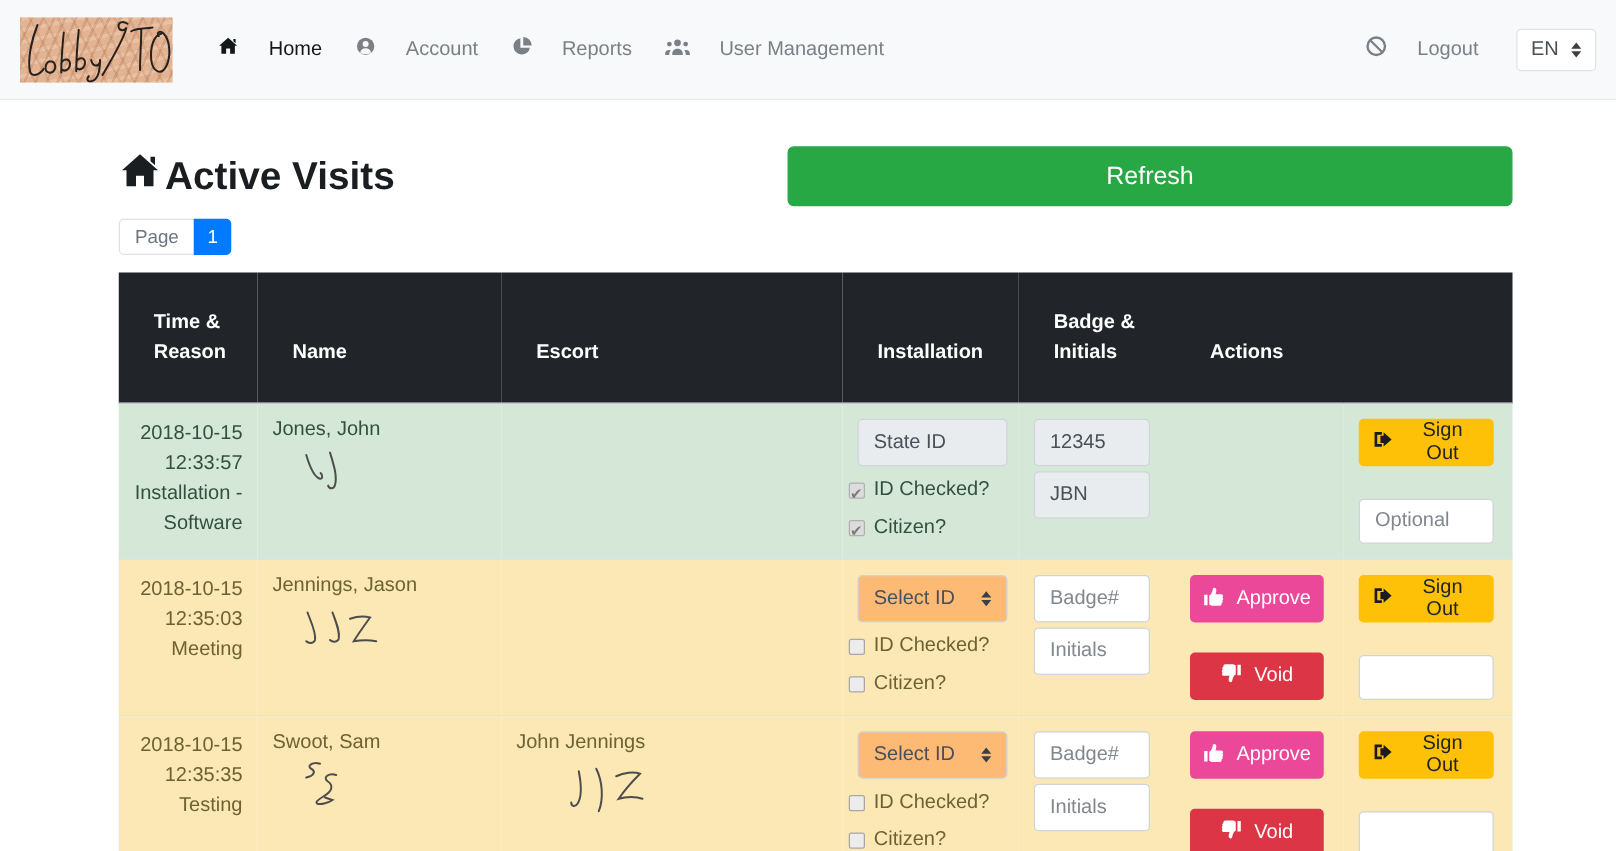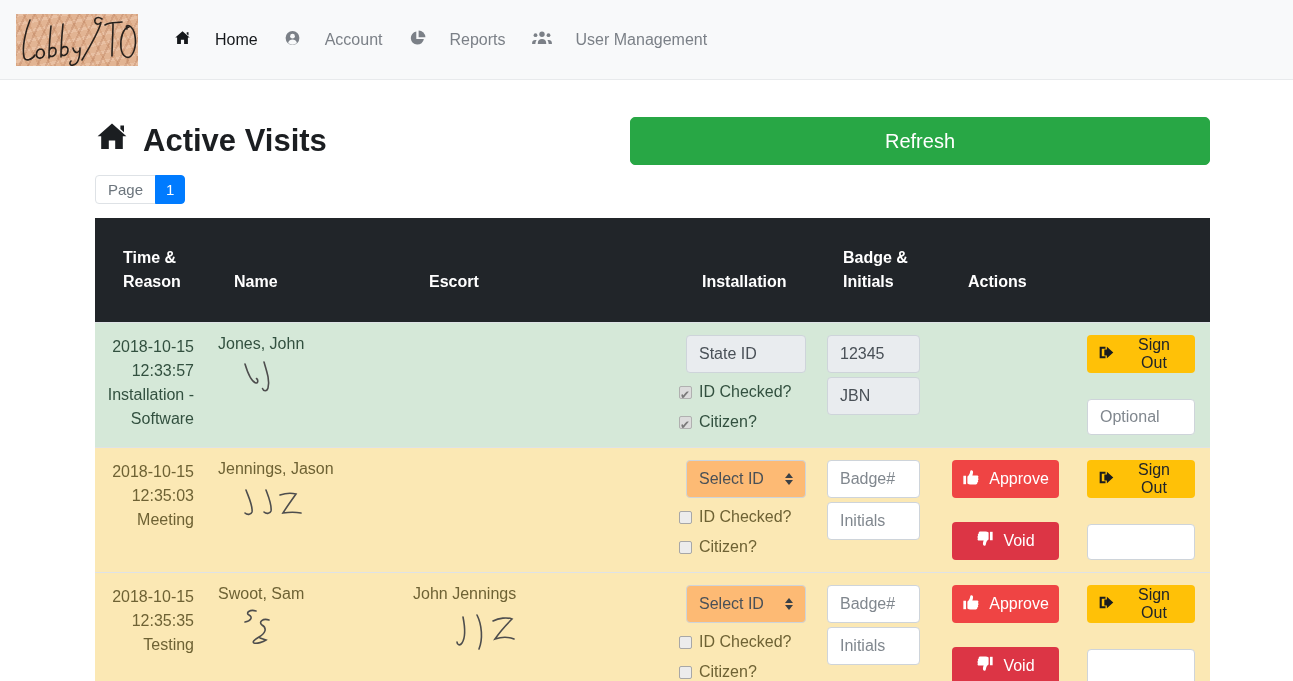--- a/index.html
+++ b/index.html
@@ -27,21 +27,21 @@
   .nav-right{ margin-left:auto; display:flex; align-items:center; gap:20px; }
   .lang-select{ background:#fff; border:1px solid #dfe3e7; border-radius:4px;
     padding:7px 11px; display:flex; align-items:center; gap:10px; color:#495057; cursor:pointer; }
   .arrows{ display:inline-flex; flex-direction:column; gap:2px; }
   .arrows i{ display:block; width:0; height:0; border-left:4px solid transparent; border-right:4px solid transparent; }
   .arrows .up{ border-bottom:5px solid #3a4046; }
   .arrows .dn{ border-top:5px solid #3a4046; }
   
   .content{ margin-left:95px; width:1115px; }
   .page-head{ margin-top:37px; display:flex; align-items:center; }
-  .page-title{ display:flex; align-items:center; gap:14px; font-size:31px; font-weight:bold; color:#1b1e21; }
+  .page-title{ display:flex; align-items:center; gap:3px; font-size:31px; font-weight:bold; color:#1b1e21; }
   .btn-refresh{ margin-left:auto; width:580px; height:48px; background:#28a745; border:1px solid #28a745;
     border-radius:5px; color:#fff; font-size:20px; font-family:inherit; cursor:pointer; }
   .pager{ margin-top:10px; display:inline-flex; }
   .pager .page-label{ background:#fff; border:1px solid #dee2e6; color:#6c757d;
     padding:5px 12px; font-size:15px; border-radius:4px 0 0 4px; cursor:pointer; }
   .pager .page-current{ background:#007bff; border:1px solid #007bff; color:#fff;
     padding:5px 10px; font-size:15px; border-radius:0 4px 4px 0; margin-left:-1px; cursor:pointer; }
   
   table.visits{ border-collapse:collapse; table-layout:fixed; width:1115px; margin-top:14px; }
   thead th{ background:#212529; color:#fff; text-align:left; vertical-align:bottom;
@@ -65,21 +65,21 @@
     font-size:12px; color:#7a7a7a; }
   
   .stack-4 > * + *{ margin-top:4px; }
   .badge-input{ width:93px; height:38px; border:1px solid #ced4da; border-radius:4px;
     padding:0 12px; font-size:16px; font-family:inherit; display:block; }
   .badge-input:disabled{ background:#e9ecef; color:#495057; opacity:1; }
   .badge-input::placeholder{ color:#80878e; opacity:1; }
   
   .btn{ border:none; border-radius:4px; height:38px; font-size:16px; font-family:inherit;
     display:flex; align-items:center; justify-content:center; gap:9px; cursor:pointer; padding:0 10px; }
-  .btn-approve{ width:107px; background:#ef4444; color:#fff; }
+  .btn-approve{ width:107px; background:#ec4899; color:#fff; }
   .btn-void{ width:107px; background:#dc3545; color:#fff; margin-top:24px; }
   .btn-signout{ width:108px; background:#ffc107; color:#212529; }
   .note-input{ width:108px; height:36px; border:1px solid #ced4da; border-radius:4px;
     background:#fff; padding:12px 12px; font-size:16px; font-family:inherit; display:block; margin-top:26px; color:#a21caf; }
   .note-input::placeholder{ color:#80878e; opacity:1; }
 </style>
 </head>
 <body>
 
 <nav class="navbar">
@@ -135,20 +135,38 @@
           <circle cx="3.5" cy="4.7" r="1.9"></circle>
           <path d="M0.1 13.4 v-0.8 c0-2 1.3-3.2 3.1-3.2 c0.5 0 1 0.1 1.4 0.3 c-0.8 0.9-1.2 2-1.2 3.1 v0.6 Z"></path>
           <circle cx="16.5" cy="4.7" r="1.9"></circle>
           <path d="M19.9 13.4 v-0.8 c0-2-1.3-3.2-3.1-3.2 c-0.5 0-1 0.1-1.4 0.3 c0.8 0.9 1.2 2 1.2 3.1 v0.6 Z"></path>
         </svg>
       </span>
       <span>User Management</span>
     </a>
   </div>
 
+  <div class="nav-right">
+    <a class="nav-link">
+      <span>
+        <svg width="18" height="18" viewBox="0 0 18 18" fill="none" stroke="currentColor" stroke-width="1.9">
+          <circle cx="9" cy="9" r="7"></circle>
+          <line x1="4.2" y1="4.2" x2="13.8" y2="13.8"></line>
+        </svg>
+      </span>
+      <span>Logout</span>
+    </a>
+    <div class="lang-select">
+      <span>EN</span>
+      <span class="arrows">
+          <i class="up"></i>
+          <i class="dn"></i>
+        </span>
+    </div>
+  </div>
 </nav>
 
 <div class="content">
 
   <div class="page-head">
     <div class="page-title">
       <span>
         <svg width="34" height="32" viewBox="0 0 16 16" fill="#1b1e21">
           <path d="M12.2 2.2 h1.8 v3.4 l-1.8 -1.6 Z"></path>
           <path d="M8 1.2 L15.2 7.6 H13.4 V14 H9.6 V9.8 H6.4 V14 H2.6 V7.6 H0.8 Z"></path>

